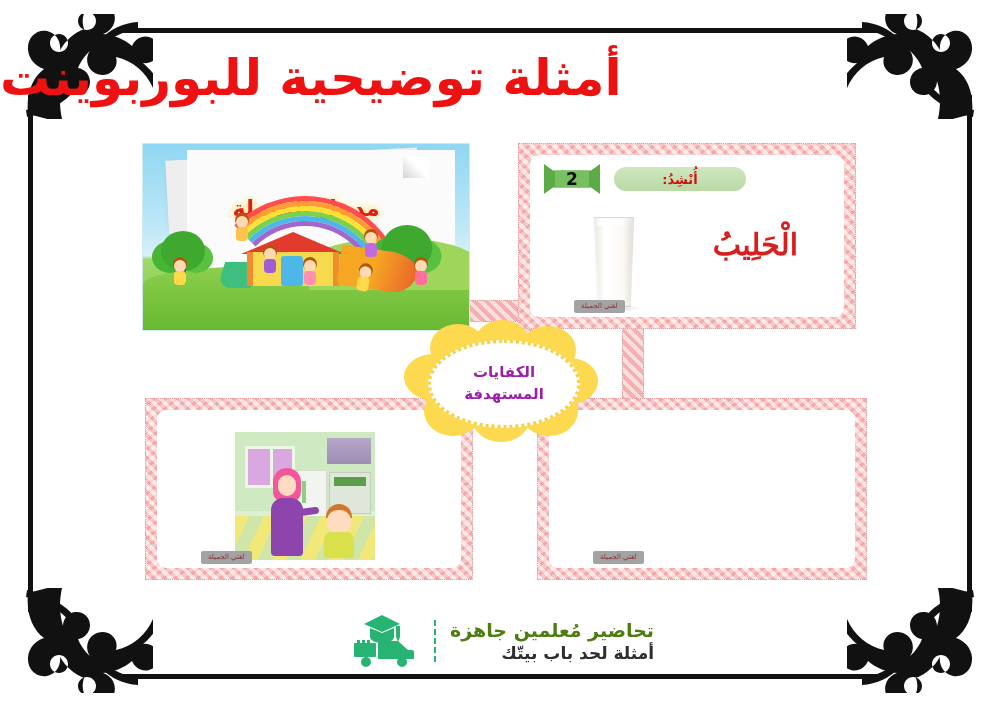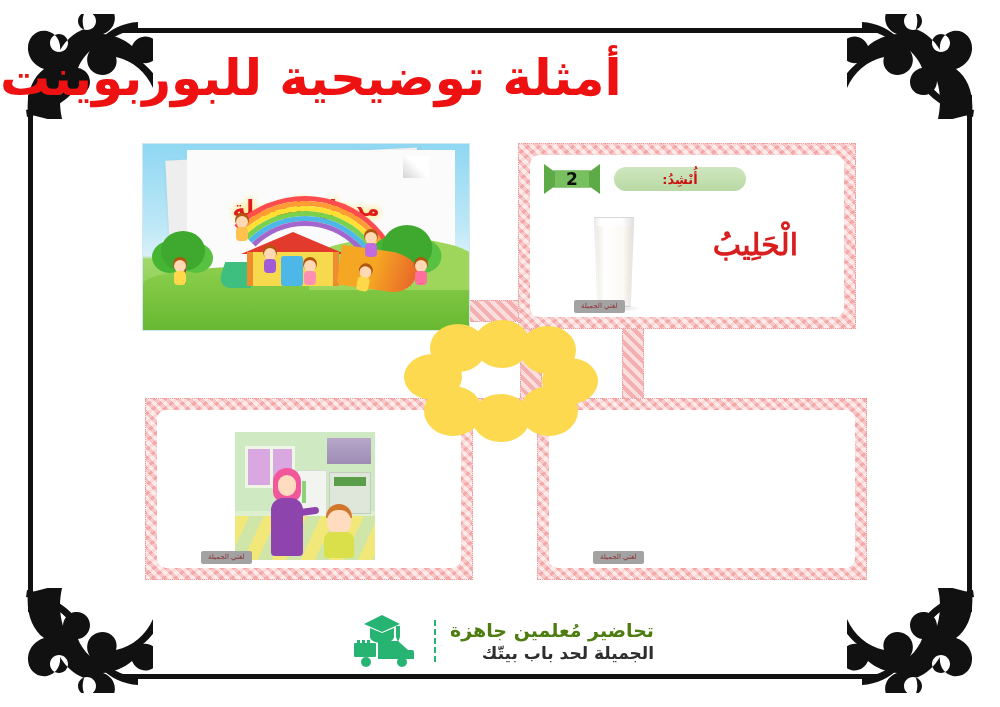--- a/index.html
+++ b/index.html
@@ -406,26 +406,30 @@
 
   <div id="flower">
     <div class="petal p1"></div>
     <div class="petal p2"></div>
     <div class="petal p3"></div>
     <div class="petal p4"></div>
     <div class="petal p5"></div>
     <div class="petal p6"></div>
     <div class="petal p7"></div>
     <div class="petal p8"></div>
+    <div id="flower-core">
+      <span>الكفايات</span>
+      <span>المستهدفة</span>
+    </div>
   </div>
 
   <div id="logo">
     <div id="logo-text">
       <div id="logo-line1">تحاضير مُعلمين جاهزة</div>
-      <div id="logo-line2">الجميلة لحد باب بيتّك</div>
+      <div id="logo-line2">أمثلة لحد باب بيتّك</div>
     </div>
     <div id="logo-divider"></div>
     <div id="logo-mark">
       <svg viewBox="0 0 74 56" fill="currentColor" aria-hidden="true">
         <path d="M36 2 18 11l18 8 18-8z"></path>
         <path d="M24 15v9c0 3 5 6 12 6s12-3 12-6v-9l-12 5z"></path>
         <path d="M54 13v11l-2 5-2-5V13z"></path>
         <rect x="8" y="30" width="22" height="14" rx="1"></rect>
         <rect x="11" y="27" width="3" height="17"></rect>
         <rect x="16" y="27" width="3" height="17"></rect>

